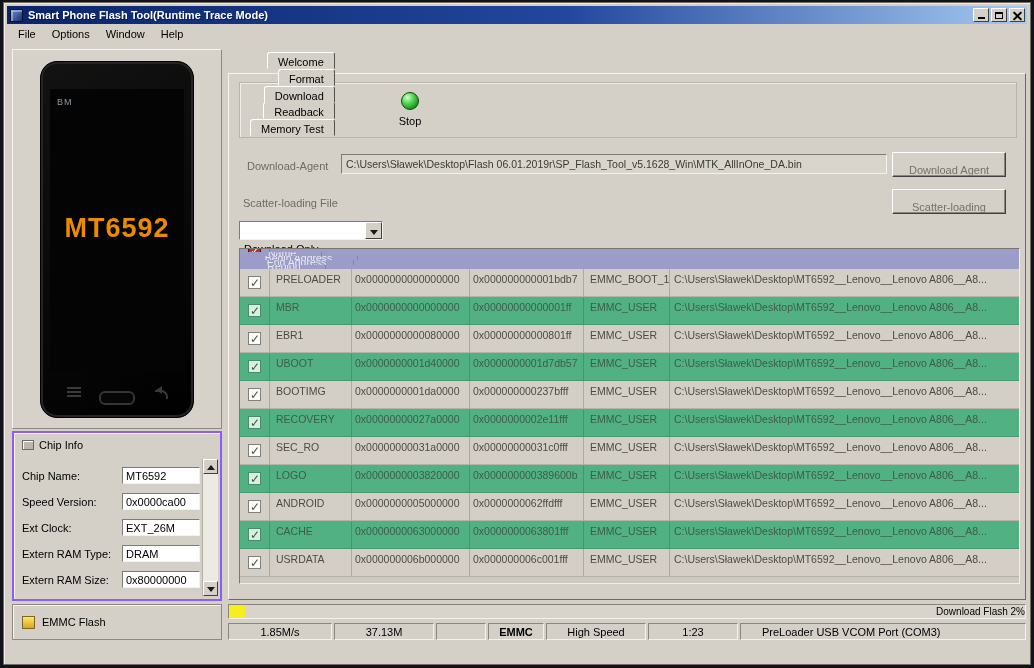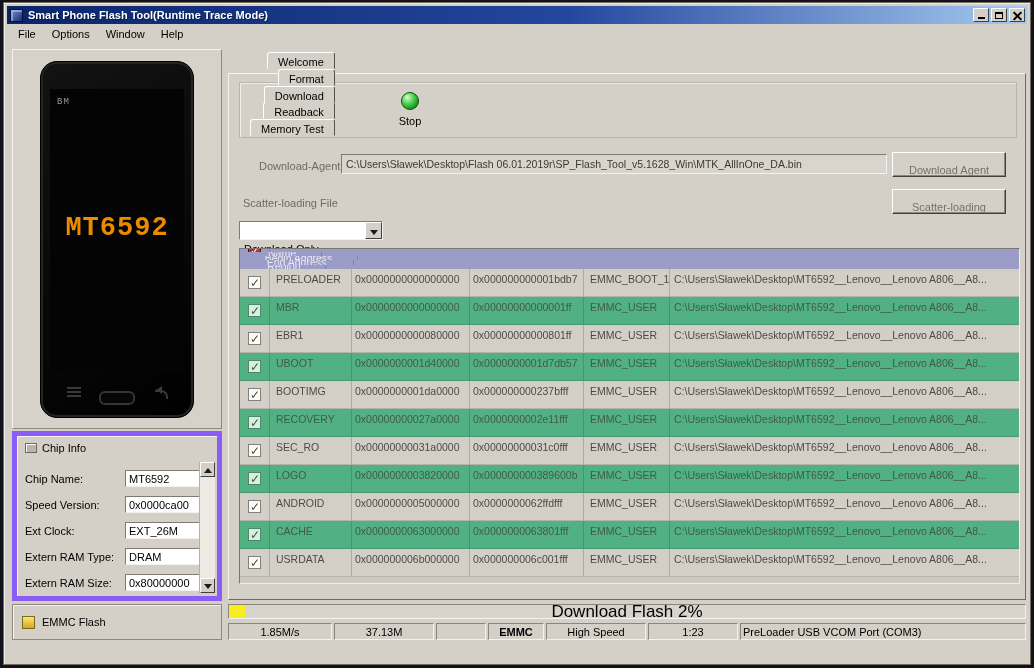--- a/index.html
+++ b/index.html
@@ -26,36 +26,36 @@
   .glyph-close::before { transform:rotate(45deg); } .glyph-close::after { transform:rotate(-45deg); }
 
   
   .menubar { position:absolute; left:3px; top:21px; right:3px; height:19px; display:flex; align-items:center; padding-left:3px; }
   .menu-item { padding:2px 8px; cursor:default; }
 
   
   .phone-panel { position:absolute; left:8px; top:46px; width:210px; height:380px; background:#d6d2ca;
     border:1px solid; border-color:#f6f4f0 #8d897d #8d897d #f6f4f0; }
   .phone { position:absolute; left:27px; top:11px; width:154px; height:357px; border-radius:17px;
-    background:linear-gradient(145deg,#34343230,#000), #0b0b0b; border:1px solid #000; box-shadow: inset 0 0 0 2px #242424; font-family: Liberation Mono, monospace; }
+    background:linear-gradient(145deg,#34343230,#000), #0b0b0b; border:1px solid #000; box-shadow: inset 0 0 0 2px #242424; }
   .phone-screen { position:absolute; left:9px; right:9px; top:27px; bottom:46px; background:#040404; }
   .brand { position:absolute; left:7px; top:8px; color:#8e98a4; font-size:9px; letter-spacing:1px; }
   .chip-label { position:absolute; left:0; right:0; top:44%; text-align:center; color:#ed8b00;
     font-size:27px; font-weight:bold; letter-spacing:1px; }
   .menu-icon { position:absolute; left:26px; bottom:18px; width:14px; }
   .menu-icon i { display:block; height:2px; background:#3a3a3a; margin-bottom:2px; }
   .home-btn { position:absolute; left:50%; bottom:12px; transform:translateX(-50%); width:36px; height:14px;
     border:2px solid #353535; border-radius:6px; background:#060606; }
   .back-icon { position:absolute; right:25px; bottom:18px; width:13px; height:9px;
     border-top:2px solid #3a3a3a; border-right:2px solid #3a3a3a; border-top-right-radius:7px; }
   .back-icon::before { content:""; position:absolute; left:-3px; top:-6px; border:4px solid transparent; border-right:6px solid #3a3a3a; }
 
   
   .chip-panel { position:absolute; left:8px; top:428px; width:210px; height:170px; background:#d4d0c8;
-    border:5px solid #8b5cf6; box-shadow: inset 1px 1px 0 #f6f4f0; }
+    border:2px solid #8b5cf6; box-shadow: inset 1px 1px 0 #f6f4f0; }
   .chip-title { position:absolute; left:8px; top:6px; display:flex; align-items:center; gap:5px; }
   .chip-title-icon { width:12px; height:10px; background:#bab6ae; border:1px solid #6e6a60; box-shadow: inset 1px 1px 0 #fff; }
   .cfield { position:absolute; left:8px; height:17px; display:flex; align-items:center; width:100px; }
   .cinput { position:absolute; left:108px; width:78px; height:17px; background:#fff; border:1px solid;
     border-color:#7f7b70 #f4f2ee #f4f2ee #7f7b70; font-family:"Liberation Sans",sans-serif; font-size:11px; padding:0 3px; color:#000; }
   .cscroll { position:absolute; right:2px; top:26px; bottom:3px; width:16px; background:#eceae3; border-left:1px solid #b4b0a6; }
   .scroll-btn { position:absolute; left:0; width:15px; height:15px; background:#d4d0c8; border:1px solid;
     border-color:#fff #404040 #404040 #fff; display:flex; }
   .scroll-btn.up { top:0; } .scroll-btn.down { bottom:0; }
   .tri-up { margin:auto; border:4px solid transparent; border-bottom:5px solid #1a1a1a; margin-top:1px; width:0; height:0; }
@@ -116,26 +116,26 @@
   .row-green .cb { background:#d9eee2; border-color:#4e8a6a; }
   .cb.checked::after { content:"\2713"; position:absolute; left:1px; top:-4px; font-size:12px; color:#55554f; }
   .row-green .cb.checked::after { color:#3c5c4a; }
   .hcb { width:13px; height:13px; background:#b5332a; border:1px solid #55120d; position:relative; }
   .hcb::after { content:"\2713"; position:absolute; left:1px; top:-4px; font-size:12px; color:#fff; }
 
   
   .progress { position:absolute; left:224px; top:601px; width:798px; height:15px; background:#d8d4cc;
     border:1px solid; border-color:#8a867c #f4f2ee #f4f2ee #8a867c; }
   .progress-fill { position:absolute; left:0; top:0; bottom:0; width:0; background:#f6ee1e; }
-  .progress-label { position:relative; text-align:center; line-height:13px; font-size:17px; }
+  .progress-label { position:relative; text-align:right; line-height:13px; font-size:10px; }
   .statusbar { position:absolute; left:224px; top:620px; width:798px; height:17px; display:flex; }
   .seg { border:1px solid; border-color:#8a867c #f4f2ee #f4f2ee #8a867c; margin-right:2px; background:#d4d0c8;
     display:flex; align-items:center; justify-content:center; white-space:nowrap; overflow:hidden; flex-shrink:0; }
   .seg.bold { font-weight:bold; }
-  .seg.grow { flex:1; justify-content:flex-start; padding-left:2px; margin-right:0; }
+  .seg.grow { flex:1; justify-content:flex-start; padding-left:21px; margin-right:0; }
 </style>
 </head>
 <body>
 
 <div class="window">
 
   <div class="titlebar">
     <span class="title-icon"></span>
     <span class="title-text">Smart Phone Flash Tool(Runtime Trace Mode)</span>
     <span class="win-btn">
@@ -238,21 +238,21 @@
               <stop offset="45%" stop-color="#4fd44f"></stop>
               <stop offset="100%" stop-color="#0d7a0d"></stop>
             </radialGradient>
           </defs>
           <circle cx="11" cy="11" r="8.5" fill="url(#sg)" stroke="#0a520a"></circle>
         </svg>
         <div class="tool-label">Stop</div>
       </div>
     </div>
 
-    <div class="flabel" style="left:30px;top:86px">Download-Agent</div>
+    <div class="flabel" style="left:18px;top:86px">Download-Agent</div>
     <input class="ftext" style="left: 112px; top: 80px; width: 546px;" readonly="" value="C:\Users\Sławek\Desktop\Flash 06.01.2019r\SP_Flash_Tool_v5.1628_Win\MTK_AllInOne_DA.bin">
     <div class="fbutton" style="left:663px;top:78px">
       <span>Download Agent</span>
     </div>
 
     <div class="flabel" style="left:14px;top:123px">Scatter-loading File</div>
     <div class="fbutton" style="left:663px;top:115px">
       <span>Scatter-loading</span>
     </div>
 

